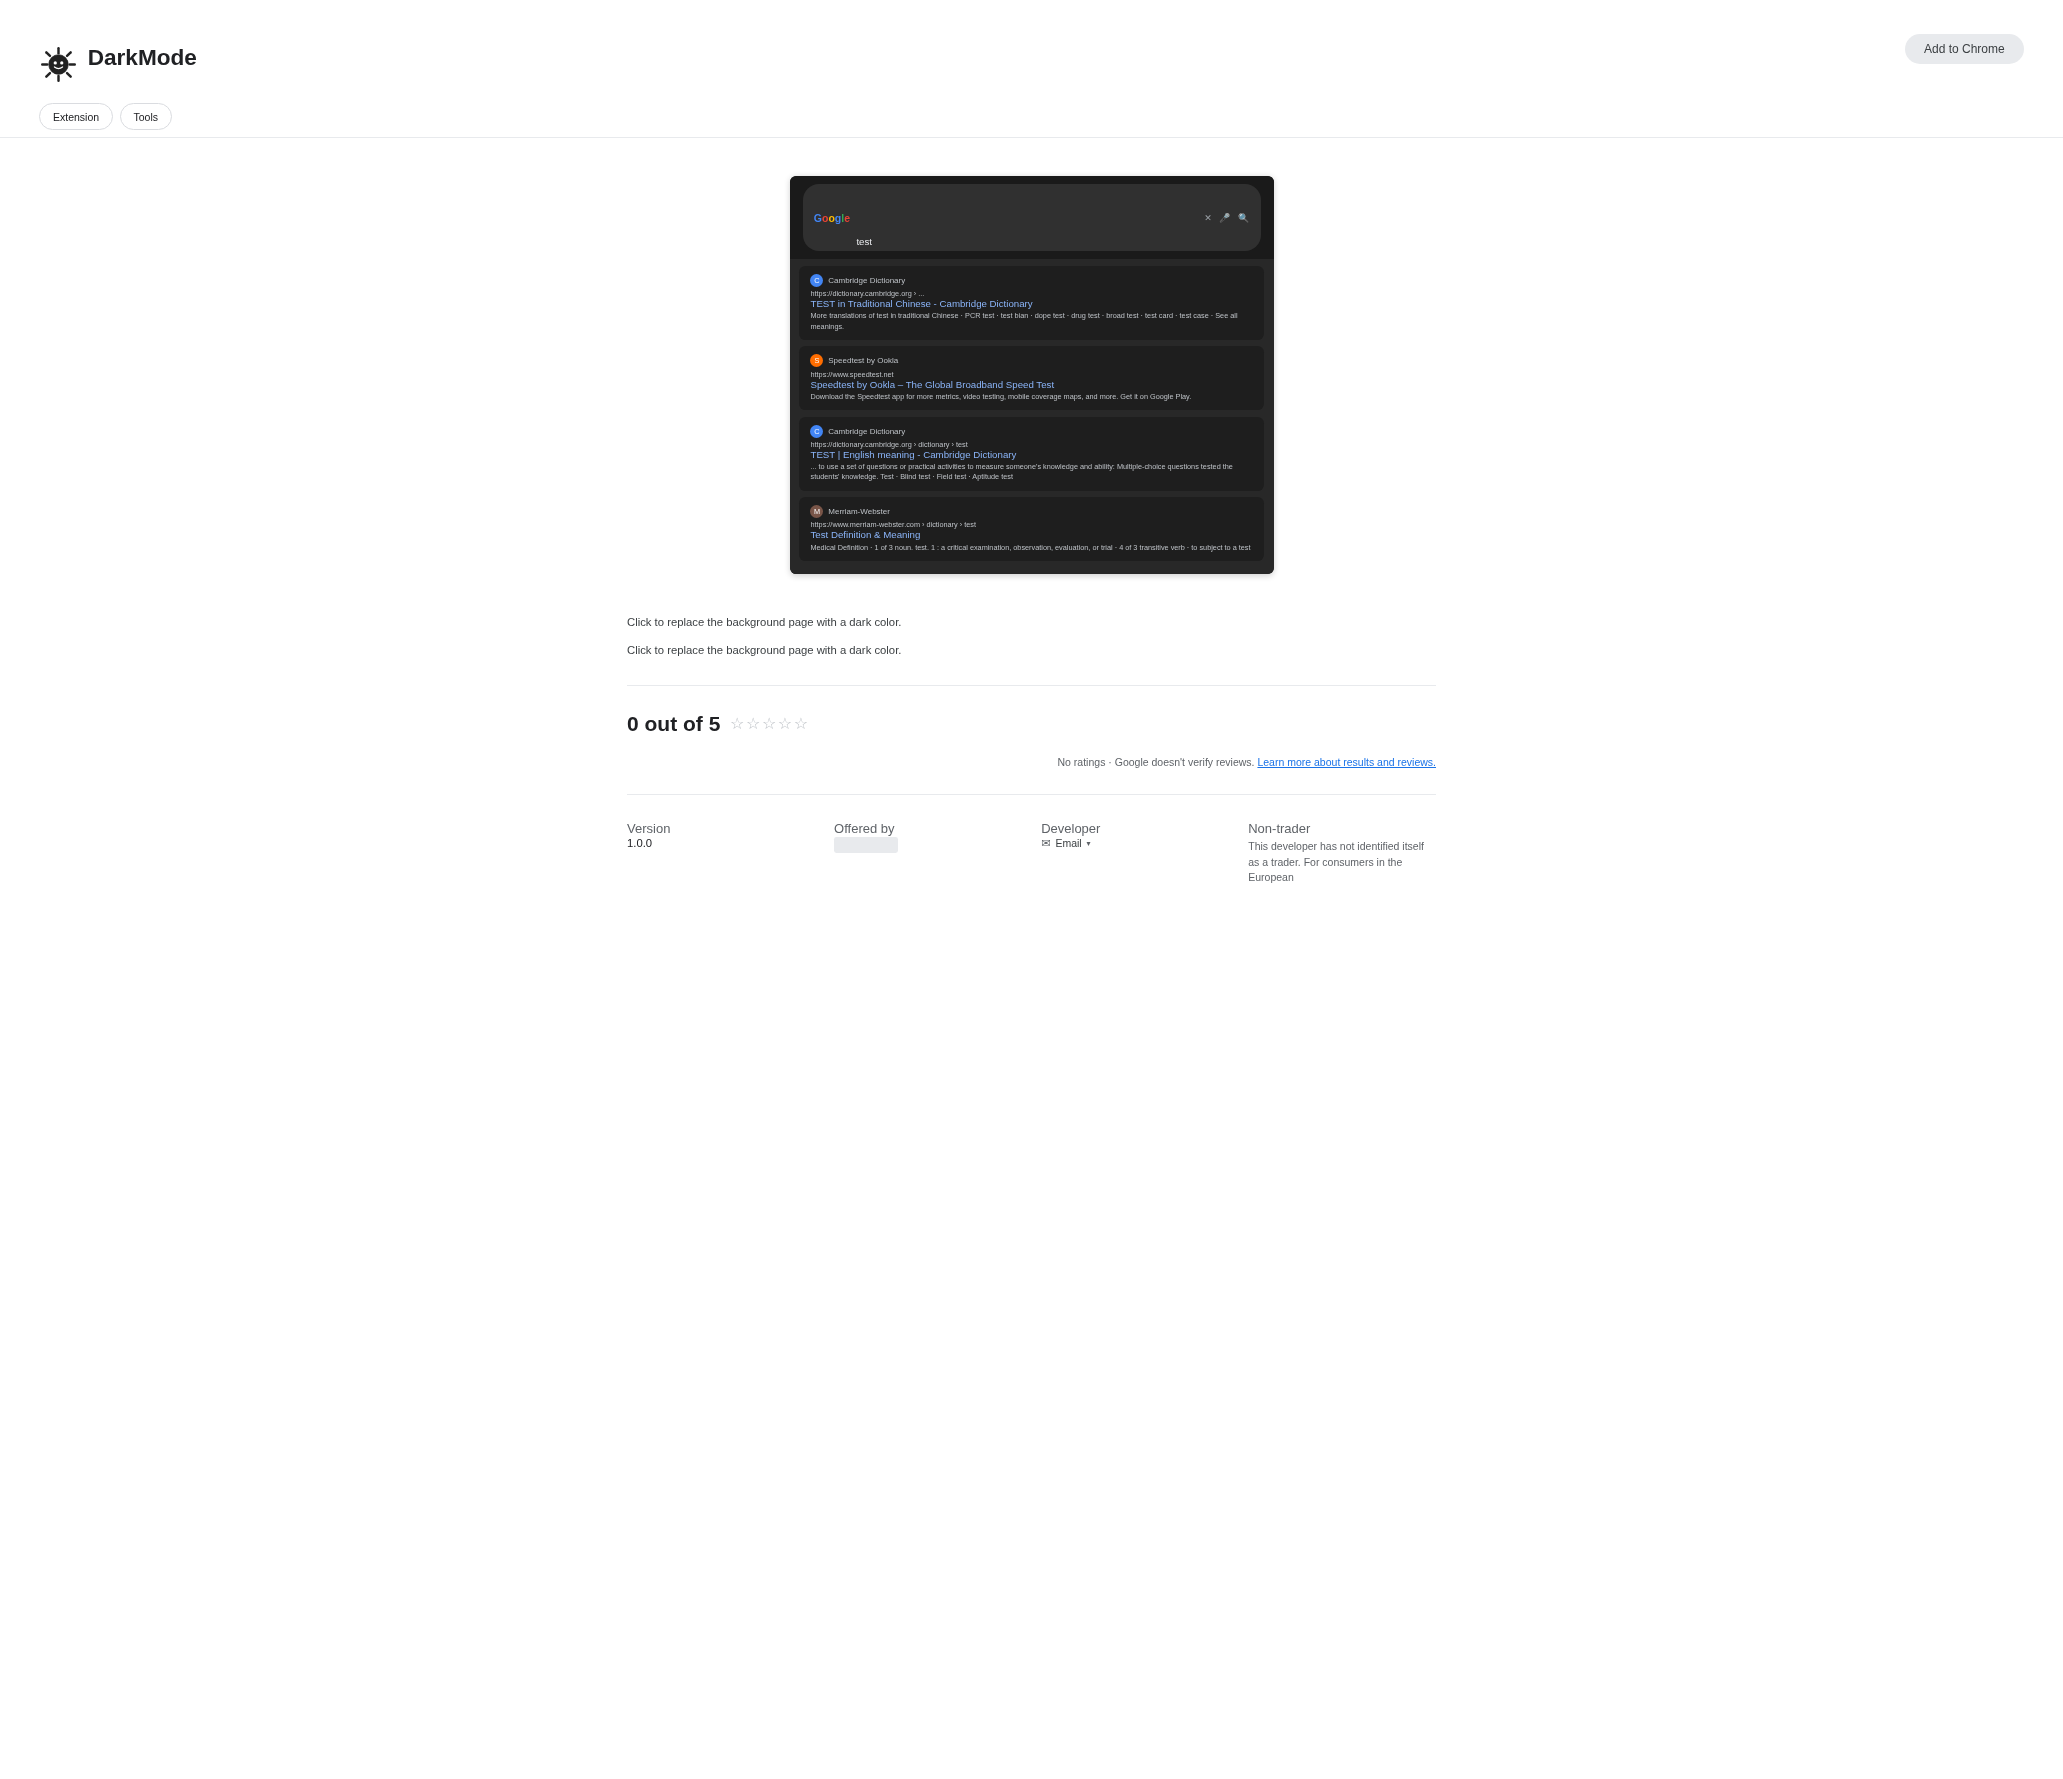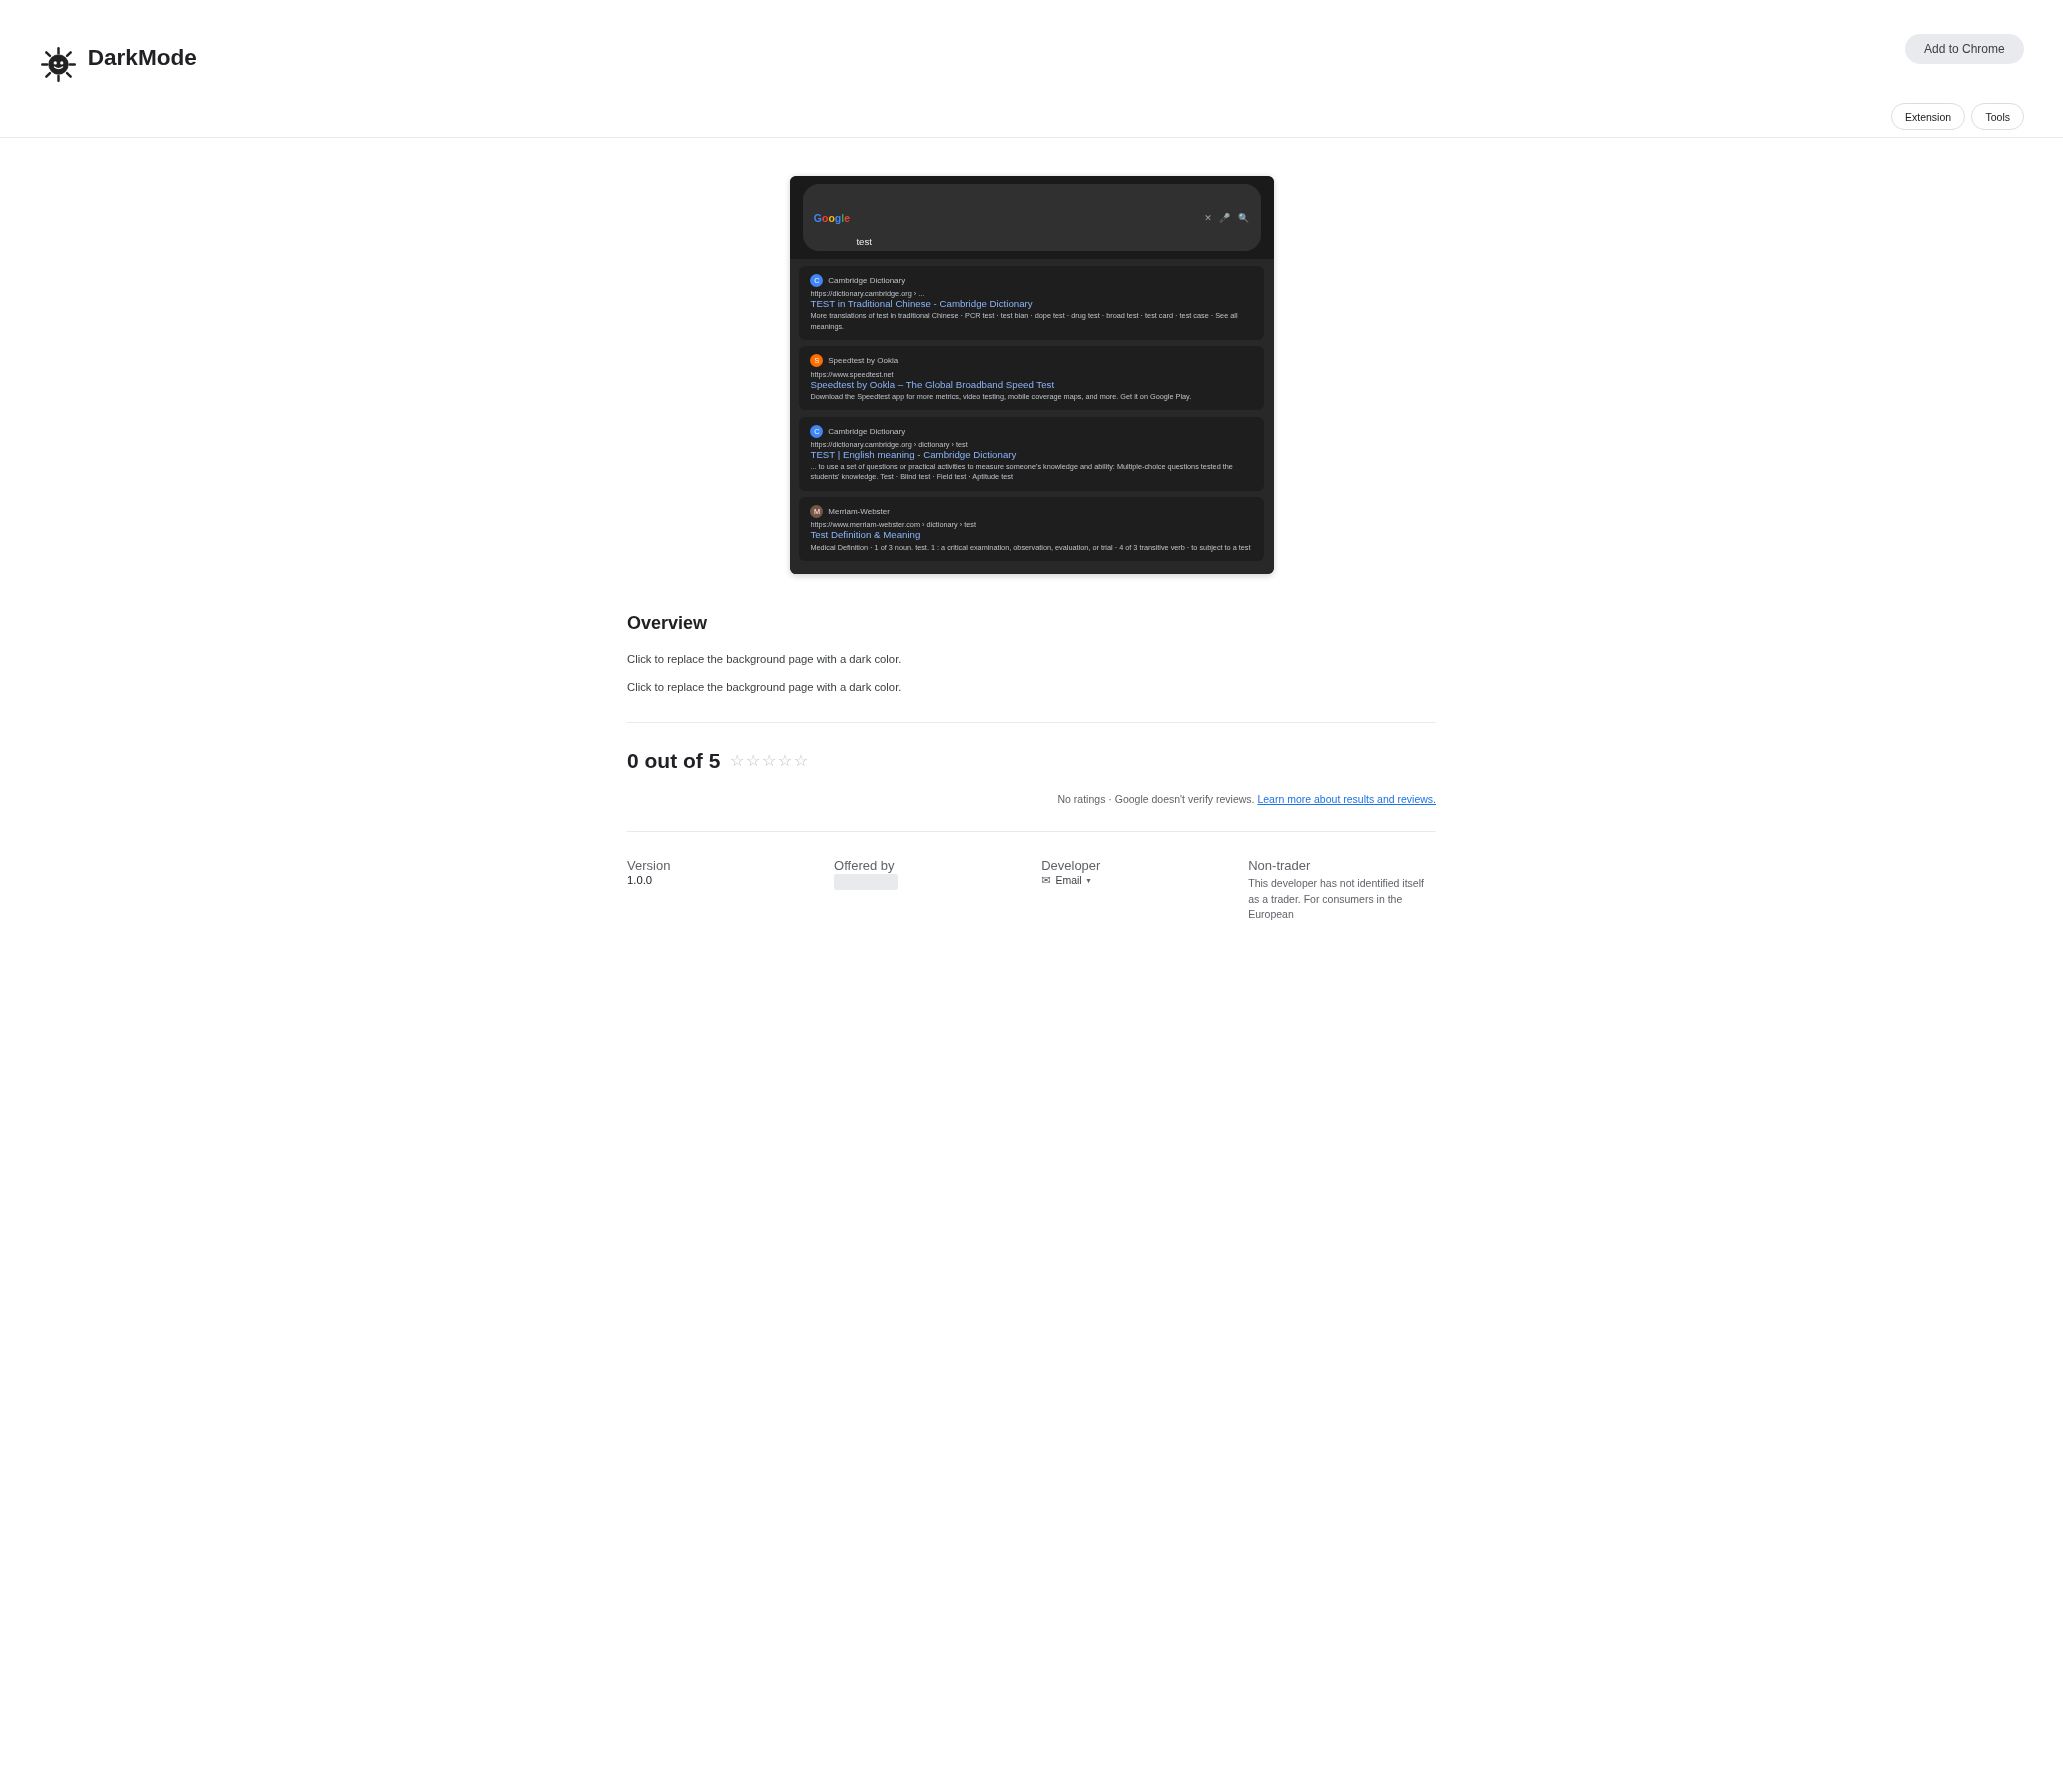--- a/index.html
+++ b/index.html
@@ -38,21 +38,20 @@
       color: #3c4043;
       cursor: pointer;
     }
 
     
     .nav-tabs {
       display: flex;
       gap: 6.4px;
       padding: 6.4px 39px;
       border-bottom: 0.8px solid #e8eaed;
-      justify-content: flex-end;
     }
     .nav-tab {
       padding: 6.4px 13px;
       border: 0.8px solid #dadce0;
       border-radius: 16px;
       background: #fff;
       font-size: 10.5px;
       cursor: pointer;
       color: #202124;
     }
@@ -330,21 +329,20 @@
           </div>
           <div class="result-url">https://www.merriam-webster.com › dictionary › test</div>
           <div class="result-title">Test Definition &amp; Meaning</div>
           <div class="result-snippet">Medical Definition · 1 of 3 noun. test. 1 : a critical examination, observation, evaluation, or trial · 4 of 3 transitive verb · to subject to a test</div>
         </div>
       </div>
     </div>
   </div>
 
   <div class="section">
-    <h2 class="section-title">Overview</h2>
     <p class="overview-text">Click to replace the background page with a dark color.</p>
     <p class="overview-text">Click to replace the background page with a dark color.</p>
   </div>
 
   <hr class="divider">
 
   <div class="rating-section section">
     <div class="rating-headline">
       <span class="rating-number">0 out of 5</span>
       <div class="stars">

